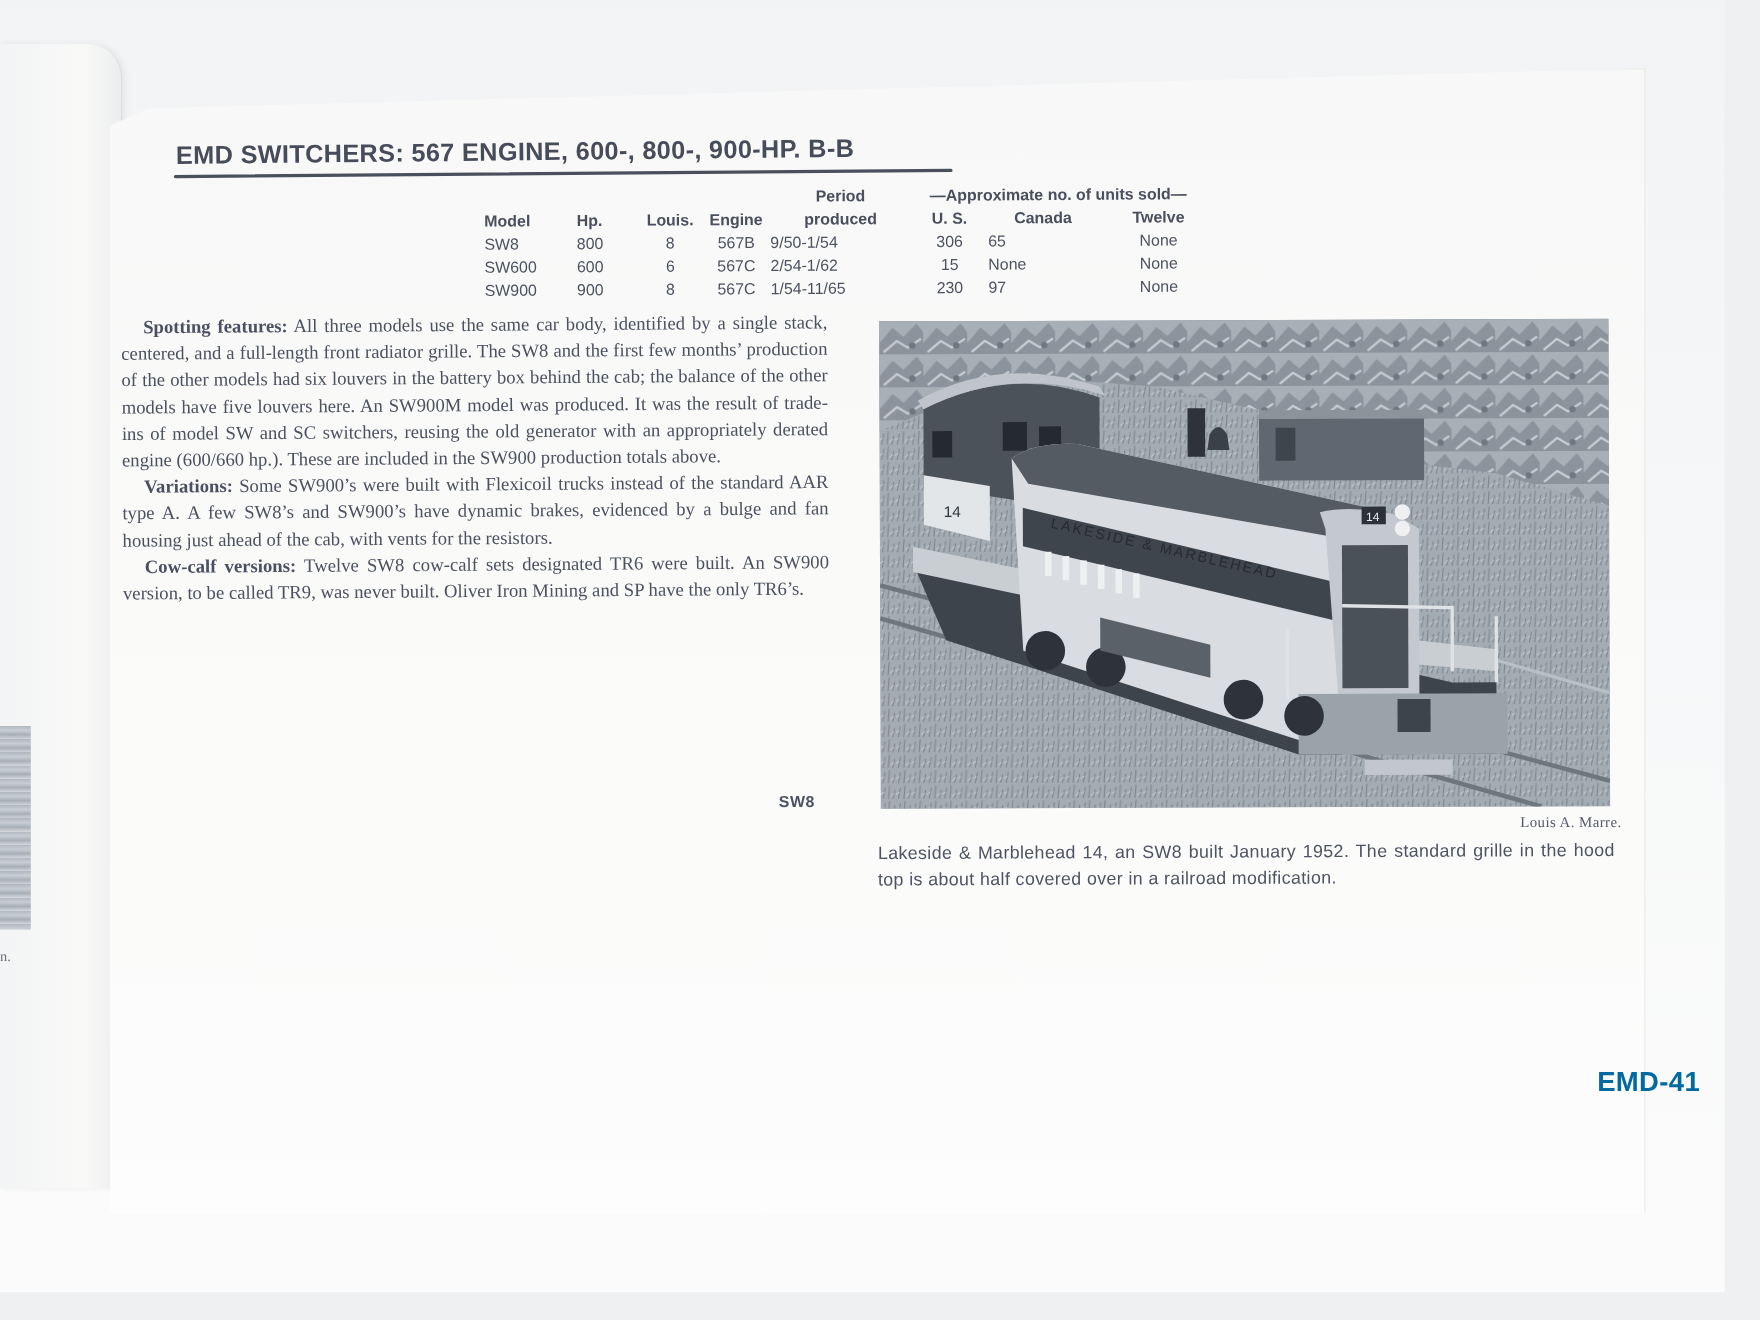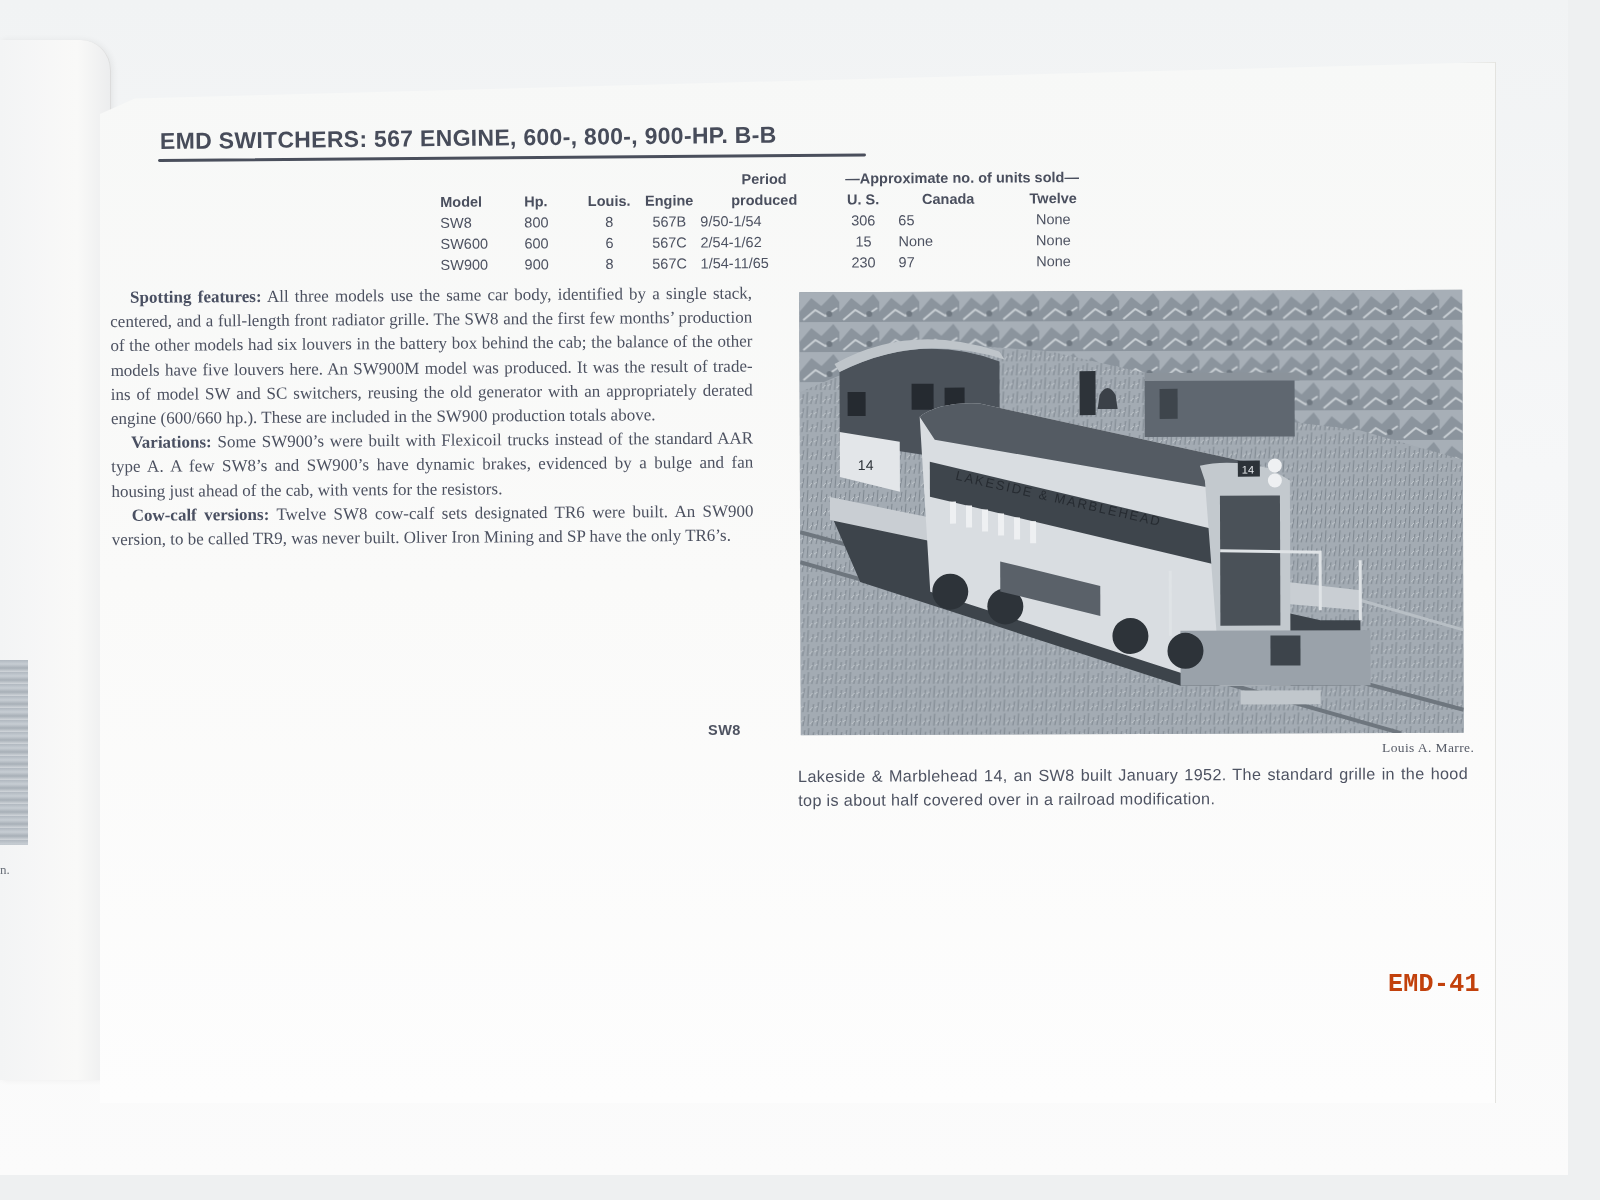--- a/index.html
+++ b/index.html
@@ -181,26 +181,26 @@
       line-height: 24px;
       color: #4e5362;
       letter-spacing: 0.35px;
       text-align: justify;
       text-align-last: left;
       transform: rotate(-0.25deg);
       transform-origin: left top;
     }
     .page-number {
       position: absolute;
-      left: 1388px;
+      left: 1452px;
       top: 970px;
-      font-family: Liberation Mono, monospace;
+      font-family: Liberation Sans, sans-serif;
       font-weight: bold;
       font-size: 25px;
-      color: #c2410c;
+      color: #0369a1;
       letter-spacing: 0.3px;
     }
   </style>
 </head>
 <body>
 
 <div class="backdrop"></div>
 
 <div class="left-page"></div>
 <div class="left-photo-fragment"></div>

